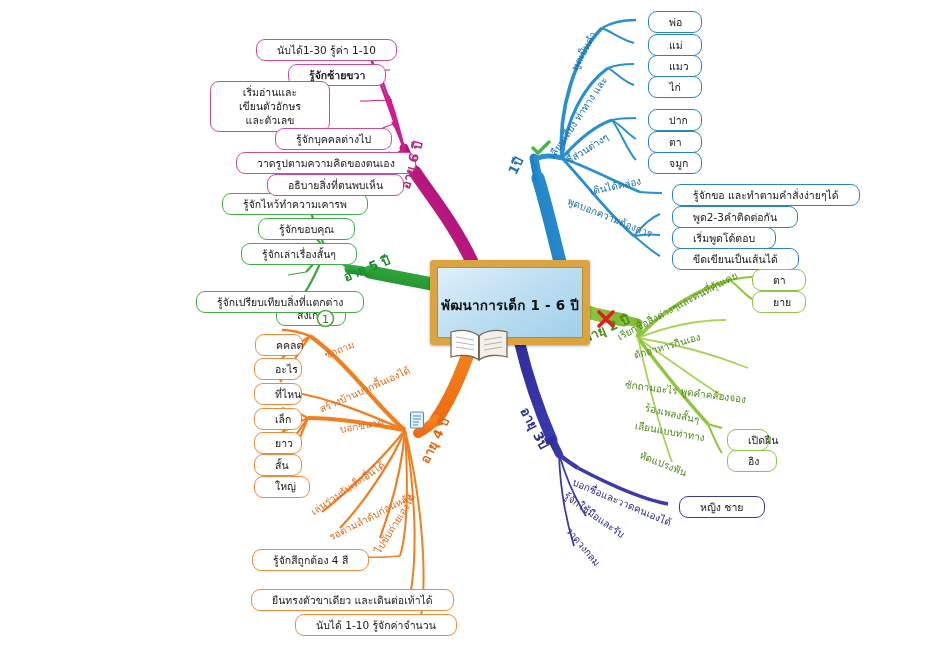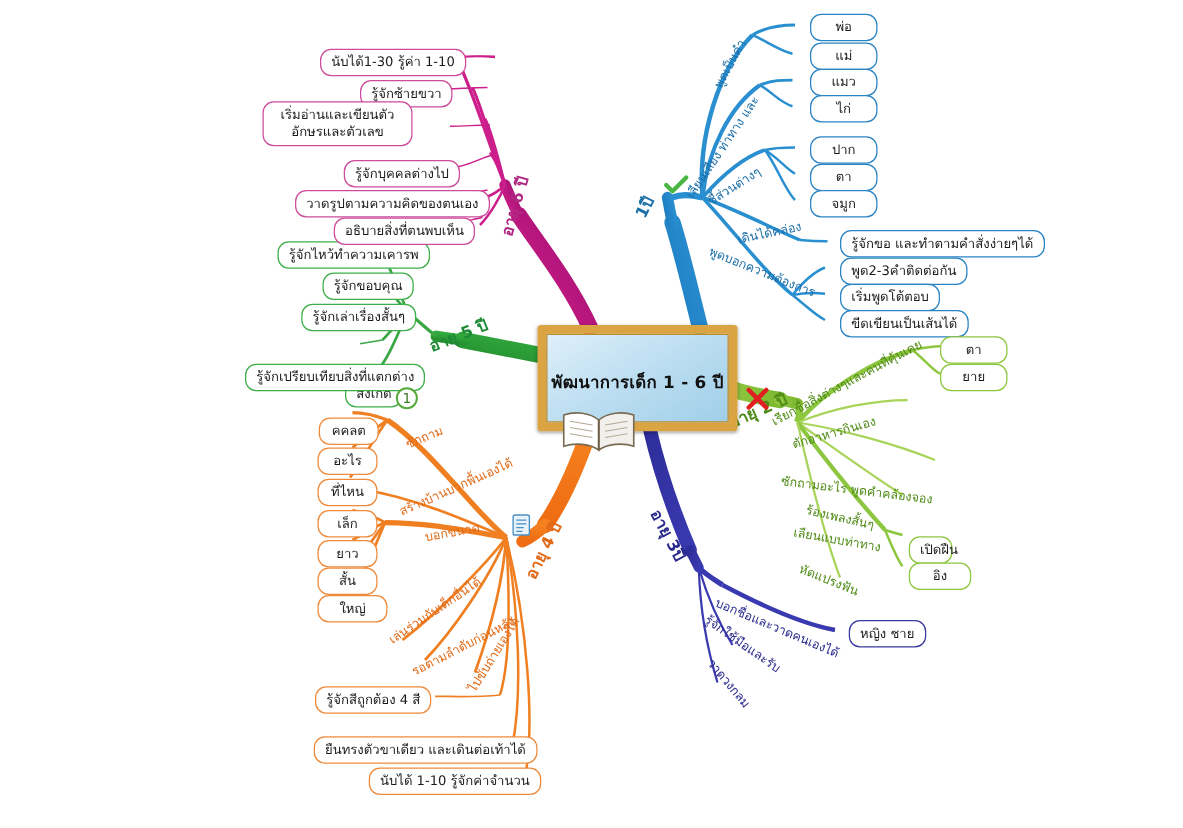--- a/index.html
+++ b/index.html
@@ -58,21 +58,21 @@
   }
 
   
   .leaf {
     position: absolute;
     background: #ffffff;
     border: 1px solid #888;
     border-radius: 9px;
     font-size: 10.5px;
     color: #222;
-    padding: 3px 8px;
+    padding: 3px 20px;
     line-height: 1.35;
     text-align: center;
     white-space: nowrap;
     z-index: 30;
   }
   .leaf.multiline { white-space: normal; }
   .leaf.c-magenta { border-color: #cc4b9b; color: #1a1a1a; }
   .leaf.c-green   { border-color: #3fae49; color: #1a1a1a; }
   .leaf.c-orange  { border-color: #ef8a3a; color: #1a1a1a; }
   .leaf.c-blue    { border-color: #2a84c4; color: #1a1a1a; }
@@ -260,39 +260,39 @@
   </div>
   <svg class="book-icon" viewBox="0 0 62 34" style="position:absolute;left:479px;top:328px;">
     <path d="M31,8 C24,2 12,1 3,4 L3,29 C12,26 24,27 31,32 Z" fill="#ffffff" stroke="#7a6a52" stroke-width="1.3"></path>
     <path d="M31,8 C38,2 50,1 59,4 L59,29 C50,26 38,27 31,32 Z" fill="#f2f0ec" stroke="#7a6a52" stroke-width="1.3"></path>
     <path d="M8,9 L26,12 M8,14 L26,17 M8,19 L26,22" stroke="#b6aa98" stroke-width="0.9"></path>
     <path d="M36,12 L54,9 M36,17 L54,14 M36,22 L54,19" stroke="#b6aa98" stroke-width="0.9"></path>
     <path d="M31,8 L31,32" stroke="#6b5c46" stroke-width="1.4"></path>
   </svg>
 
   <div class="leaf c-magenta" style="left:256px;top:39px;">นับได้1-30  รู้ค่า 1-10</div>
-  <div class="leaf c-magenta" style="left:288px;top:64px;">รู้จักซ้ายขวา</div>
+  <div class="leaf c-magenta" style="left:288px;top:64px;font-weight:bold;">รู้จักซ้ายขวา</div>
   <div class="leaf c-magenta multiline" style="left:210px;top:81px;width:120px;text-align:center;">เริ่มอ่านและเขียนตัวอักษรและตัวเลข</div>
   <div class="leaf c-magenta" style="left:275px;top:128px;">รู้จักบุคคลต่างไป</div>
   <div class="leaf c-magenta" style="left:236px;top:152px;">วาดรูปตามความคิดของตนเอง</div>
   <div class="leaf c-green" style="left:222px;top:193px;">รู้จักไหว้ทำความเคารพ</div>
 
   <div class="leaf c-magenta" style="left:267px;top:174px;">อธิบายสิ่งที่ตนพบเห็น</div>
   <div class="leaf c-green" style="left:258px;top:218px;">รู้จักขอบคุณ</div>
   <div class="leaf c-green" style="left:241px;top:243px;">รู้จักเล่าเรื่องสั้นๆ</div>
   <div class="leaf c-green" style="left:276px;top:268px;margin-top:36px;">สังเกต</div>
   <div class="leaf c-green" style="left:196px;top:291px;">รู้จักเปรียบเทียบสิ่งที่แตกต่าง</div>
 
   <div class="leaf c-orange" style="left:255px;top:334px;width:48px;">คคลต</div>
   <div class="leaf c-orange" style="left:254px;top:358px;width:48px;">อะไร</div>
   <div class="leaf c-orange" style="left:254px;top:383px;width:48px;">ที่ไหน</div>
   <div class="leaf c-orange" style="left:254px;top:408px;width:48px;">เล็ก</div>
   <div class="leaf c-orange" style="left:254px;top:432px;width:48px;">ยาว</div>
   <div class="leaf c-orange" style="left:254px;top:454px;width:48px;">สั้น</div>
-  <div class="leaf c-orange" style="left:254px;top:476px;width:56px;">ใหญ่</div>
+  <div class="leaf c-orange" style="left:254px;top:476px;width:56px;font-family:Liberation Mono, monospace;">ใหญ่</div>
   <div class="leaf c-orange" style="left:252px;top:549px;">รู้จักสีถูกต้อง 4  สี</div>
   <div class="leaf c-orange" style="left:251px;top:589px;">ยืนทรงตัวขาเดียว และเดินต่อเท้าได้</div>
   <div class="leaf c-orange" style="left:295px;top:614px;">นับได้ 1-10 รู้จักค่าจำนวน</div>
 
   <div class="leaf c-blue" style="left:648px;top:11px;width:54px;">พ่อ</div>
   <div class="leaf c-blue" style="left:648px;top:34px;width:54px;">แม่</div>
   <div class="leaf c-blue" style="left:648px;top:55px;width:54px;">แมว</div>
   <div class="leaf c-blue" style="left:648px;top:76px;width:54px;">ไก่</div>
   <div class="leaf c-blue" style="left:648px;top:109px;width:54px;">ปาก</div>
   <div class="leaf c-blue" style="left:648px;top:131px;width:54px;">ตา</div>

